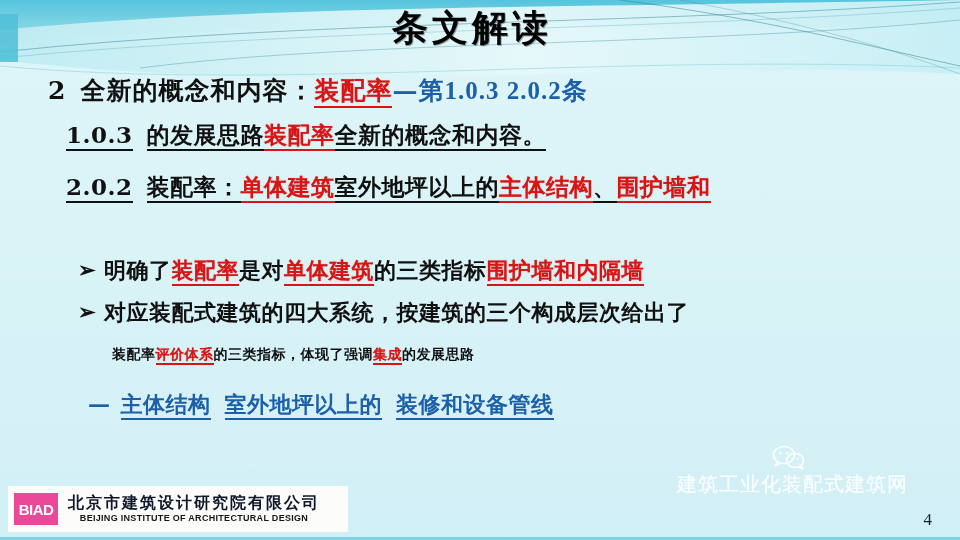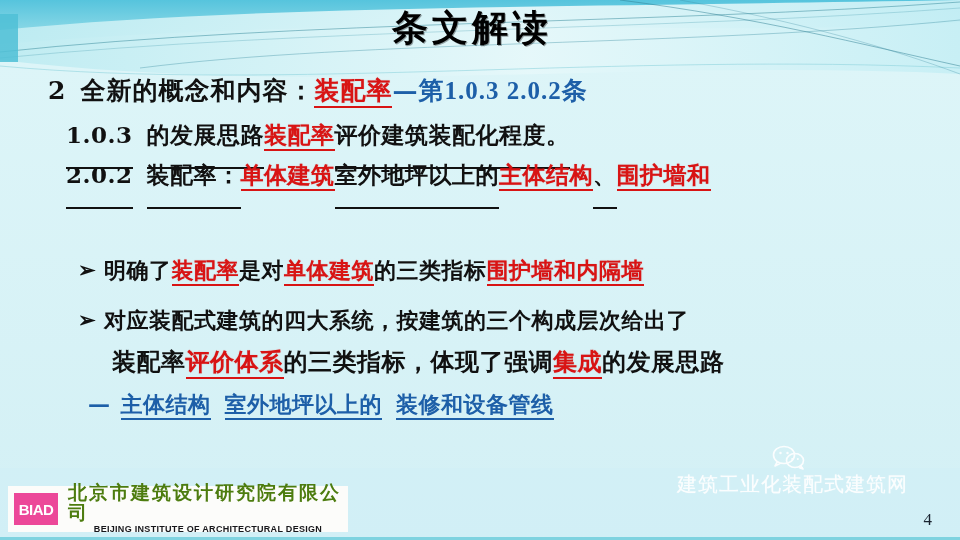--- a/index.html
+++ b/index.html
@@ -65,32 +65,32 @@
   .line {
     position: absolute;
     white-space: nowrap;
     font-family: "DejaVu Serif", "Liberation Serif", serif;
     font-weight: bold;
     color: #111111;
   }
 
   .l-head   { left: 48px;  top: 4px;  font-size: 25px; letter-spacing: 1px; }
   .l-103    { left: 66px;  top: 50px; font-size: 23px; letter-spacing: 0.5px; }
-  .l-202a   { left: 66px;  top: 90px; font-size: 23px; letter-spacing: 0.5px; }
+  .l-202a   { left: 66px;  top: 102px; font-size: 23px; letter-spacing: 0.5px; }
   .l-202b   { left: 66px;  top: 138px; font-size: 23px; letter-spacing: 0.5px; }
   .l-b1     { left: 78px;  top: 186px; font-size: 22px; letter-spacing: 0.5px; }
-  .l-b2     { left: 78px;  top: 236px; font-size: 22px; letter-spacing: 0.5px; }
-  .l-b2b    { left: 112px; top: 276px; font-size: 24px; letter-spacing: 0.5px; }
+  .l-b2     { left: 78px;  top: 228px; font-size: 22px; letter-spacing: 0.5px; }
+  .l-b2b    { left: 112px; top: 276px; font-size: 14px; letter-spacing: 0.5px; }
   .l-last   { left: 88px;  top: 320px; font-size: 22px; letter-spacing: 0.5px; }
 
   .t-black { color: #111111; }
   .t-red   { color: #d81414; text-shadow: 0 0 1px rgba(216,20,20,0.45); }
   .t-blue  { color: #1d5fa8; }
   .t-num   { color: #1d5fa8; font-family: "Liberation Serif", serif; }
-  .u-blk  { border-bottom: 2px solid #111111; padding-bottom: 19px; }
+  .u-blk  { border-bottom: 2px solid #111111; padding-bottom: 1px; }
   .u-red  { border-bottom: 2px solid #d81414; padding-bottom: 1px; }
   .u-blue { border-bottom: 2px solid #1d5fa8; padding-bottom: 1px; }
 
   .bullet {
     display: inline-block;
     color: #111111;
     font-size: 21px;
     margin-right: 8px;
     transform: translateY(-1px);
   }
@@ -126,22 +126,22 @@
     display: flex;
     align-items: center;
     justify-content: center;
     flex: none;
     margin-right: 10px;
   }
   .biad-text { line-height: 1.05; }
   .biad-cn {
     font-family: "DejaVu Serif", "Liberation Serif", serif;
     font-weight: bold;
-    font-size: 19px;
-    color: #4d7c0f;
+    font-size: 16px;
+    color: #0f172a;
     letter-spacing: 2px;
   }
   .biad-en {
     font-family: "Liberation Sans", sans-serif;
     font-weight: bold;
     font-size: 9px;
     color: #16161a;
     letter-spacing: 0.3px;
     margin-top: 2px;
     text-align: center;
@@ -226,21 +226,21 @@
   <div class="header-band"></div>
   <div class="header-title">条文解读</div>
 
   <div class="content">
 
     <div class="line l-head">
       <span class="t-black">2</span><span class="sp"></span><span class="t-black">全新的概念和内容：</span><span class="t-red u-red">装配率</span><span class="t-blue">—</span><span class="t-num">第1.0.3  2.0.2条</span>
     </div>
 
     <div class="line l-103">
-      <span class="t-black u-blk">1.0.3</span><span class="sp"></span><span class="t-black u-blk">的发展思路</span><span class="t-red u-red">装配率</span><span class="t-black u-blk">评价建筑装配化程度。</span>
+      <span class="t-black u-blk">1.0.3</span><span class="sp"></span><span class="t-black u-blk">的发展思路</span><span class="t-red u-red">装配率</span><span class="t-black u-blk">全新的概念和内容。</span>
     </div>
 
     <div class="line l-202a">
       <span class="t-black u-blk">2.0.2</span><span class="sp"></span><span class="t-black u-blk">装配率：</span><span class="t-red u-red">单体建筑</span><span class="t-black u-blk">室外地坪以上的</span><span class="t-red u-red">主体结构</span><span class="t-black u-blk">、</span><span class="t-red u-red">围护墙和</span>
     </div>
 
 
     <div class="line l-b1">
       <span class="bullet">➢</span><span class="t-black">明确了</span><span class="t-red u-red">装配率</span><span class="t-black">是对</span><span class="t-red u-red">单体建筑</span><span class="t-black">的三类指标</span><span class="t-red u-red">围护墙和内隔墙</span>
     </div>

